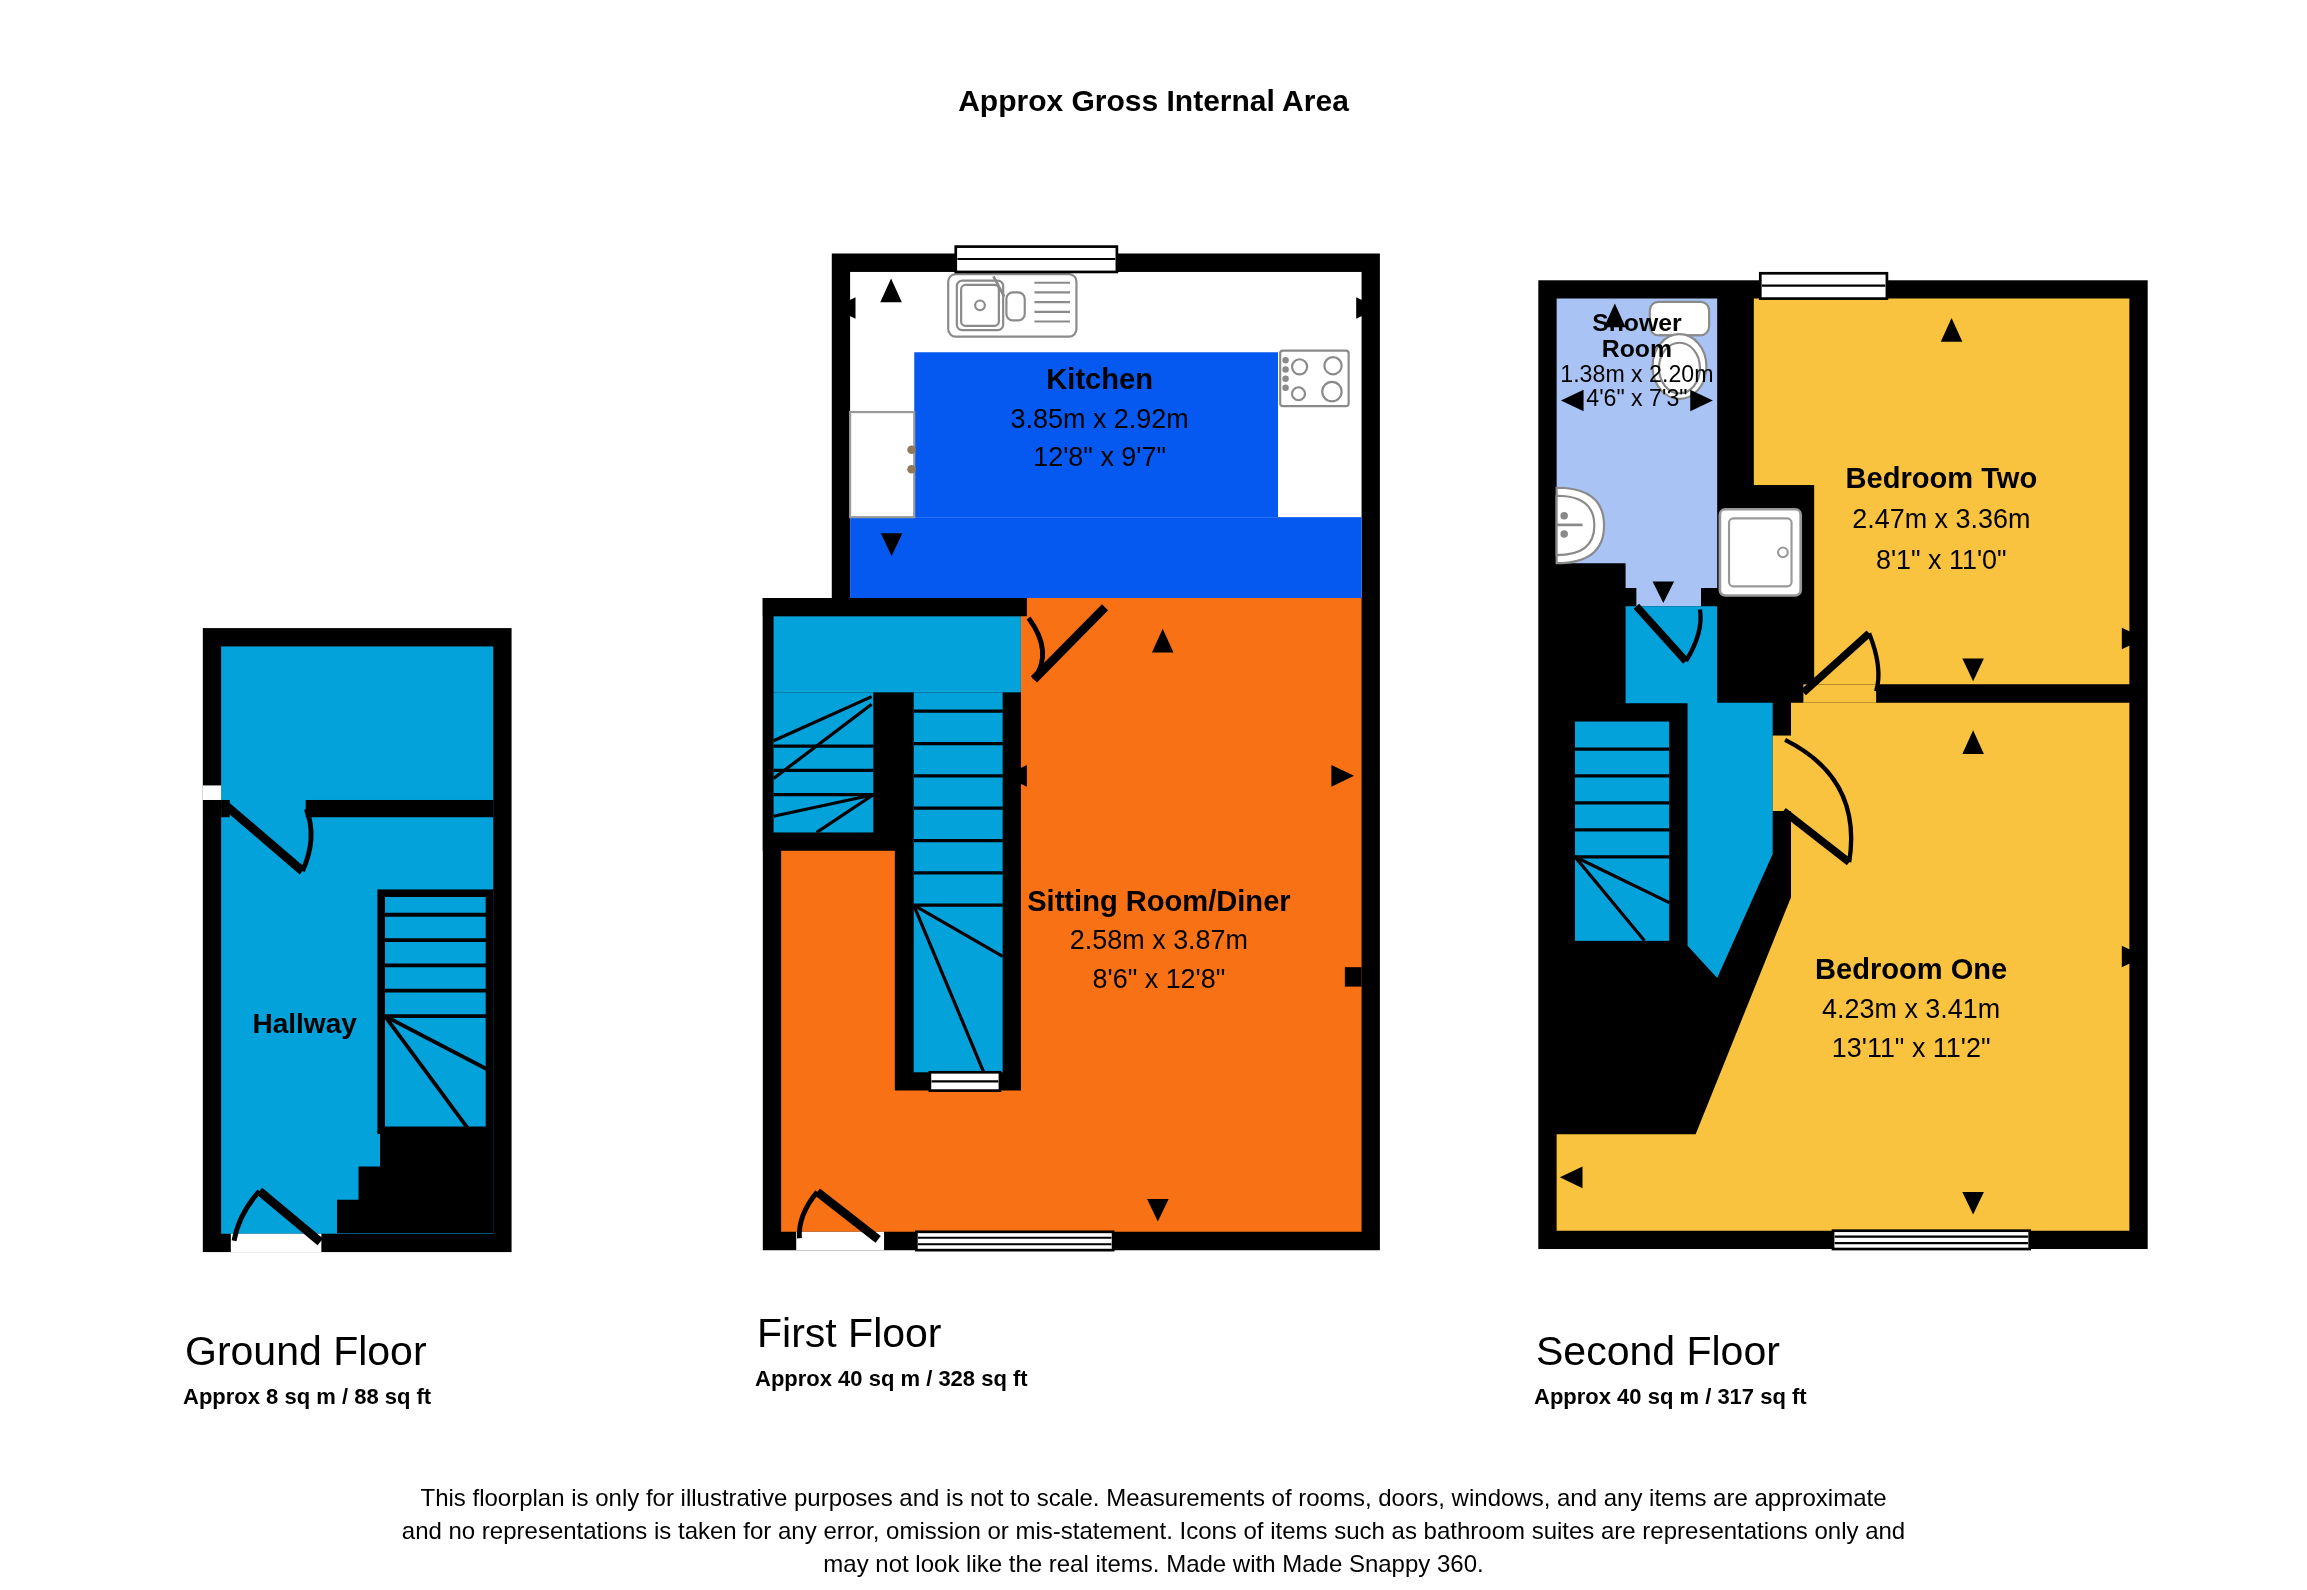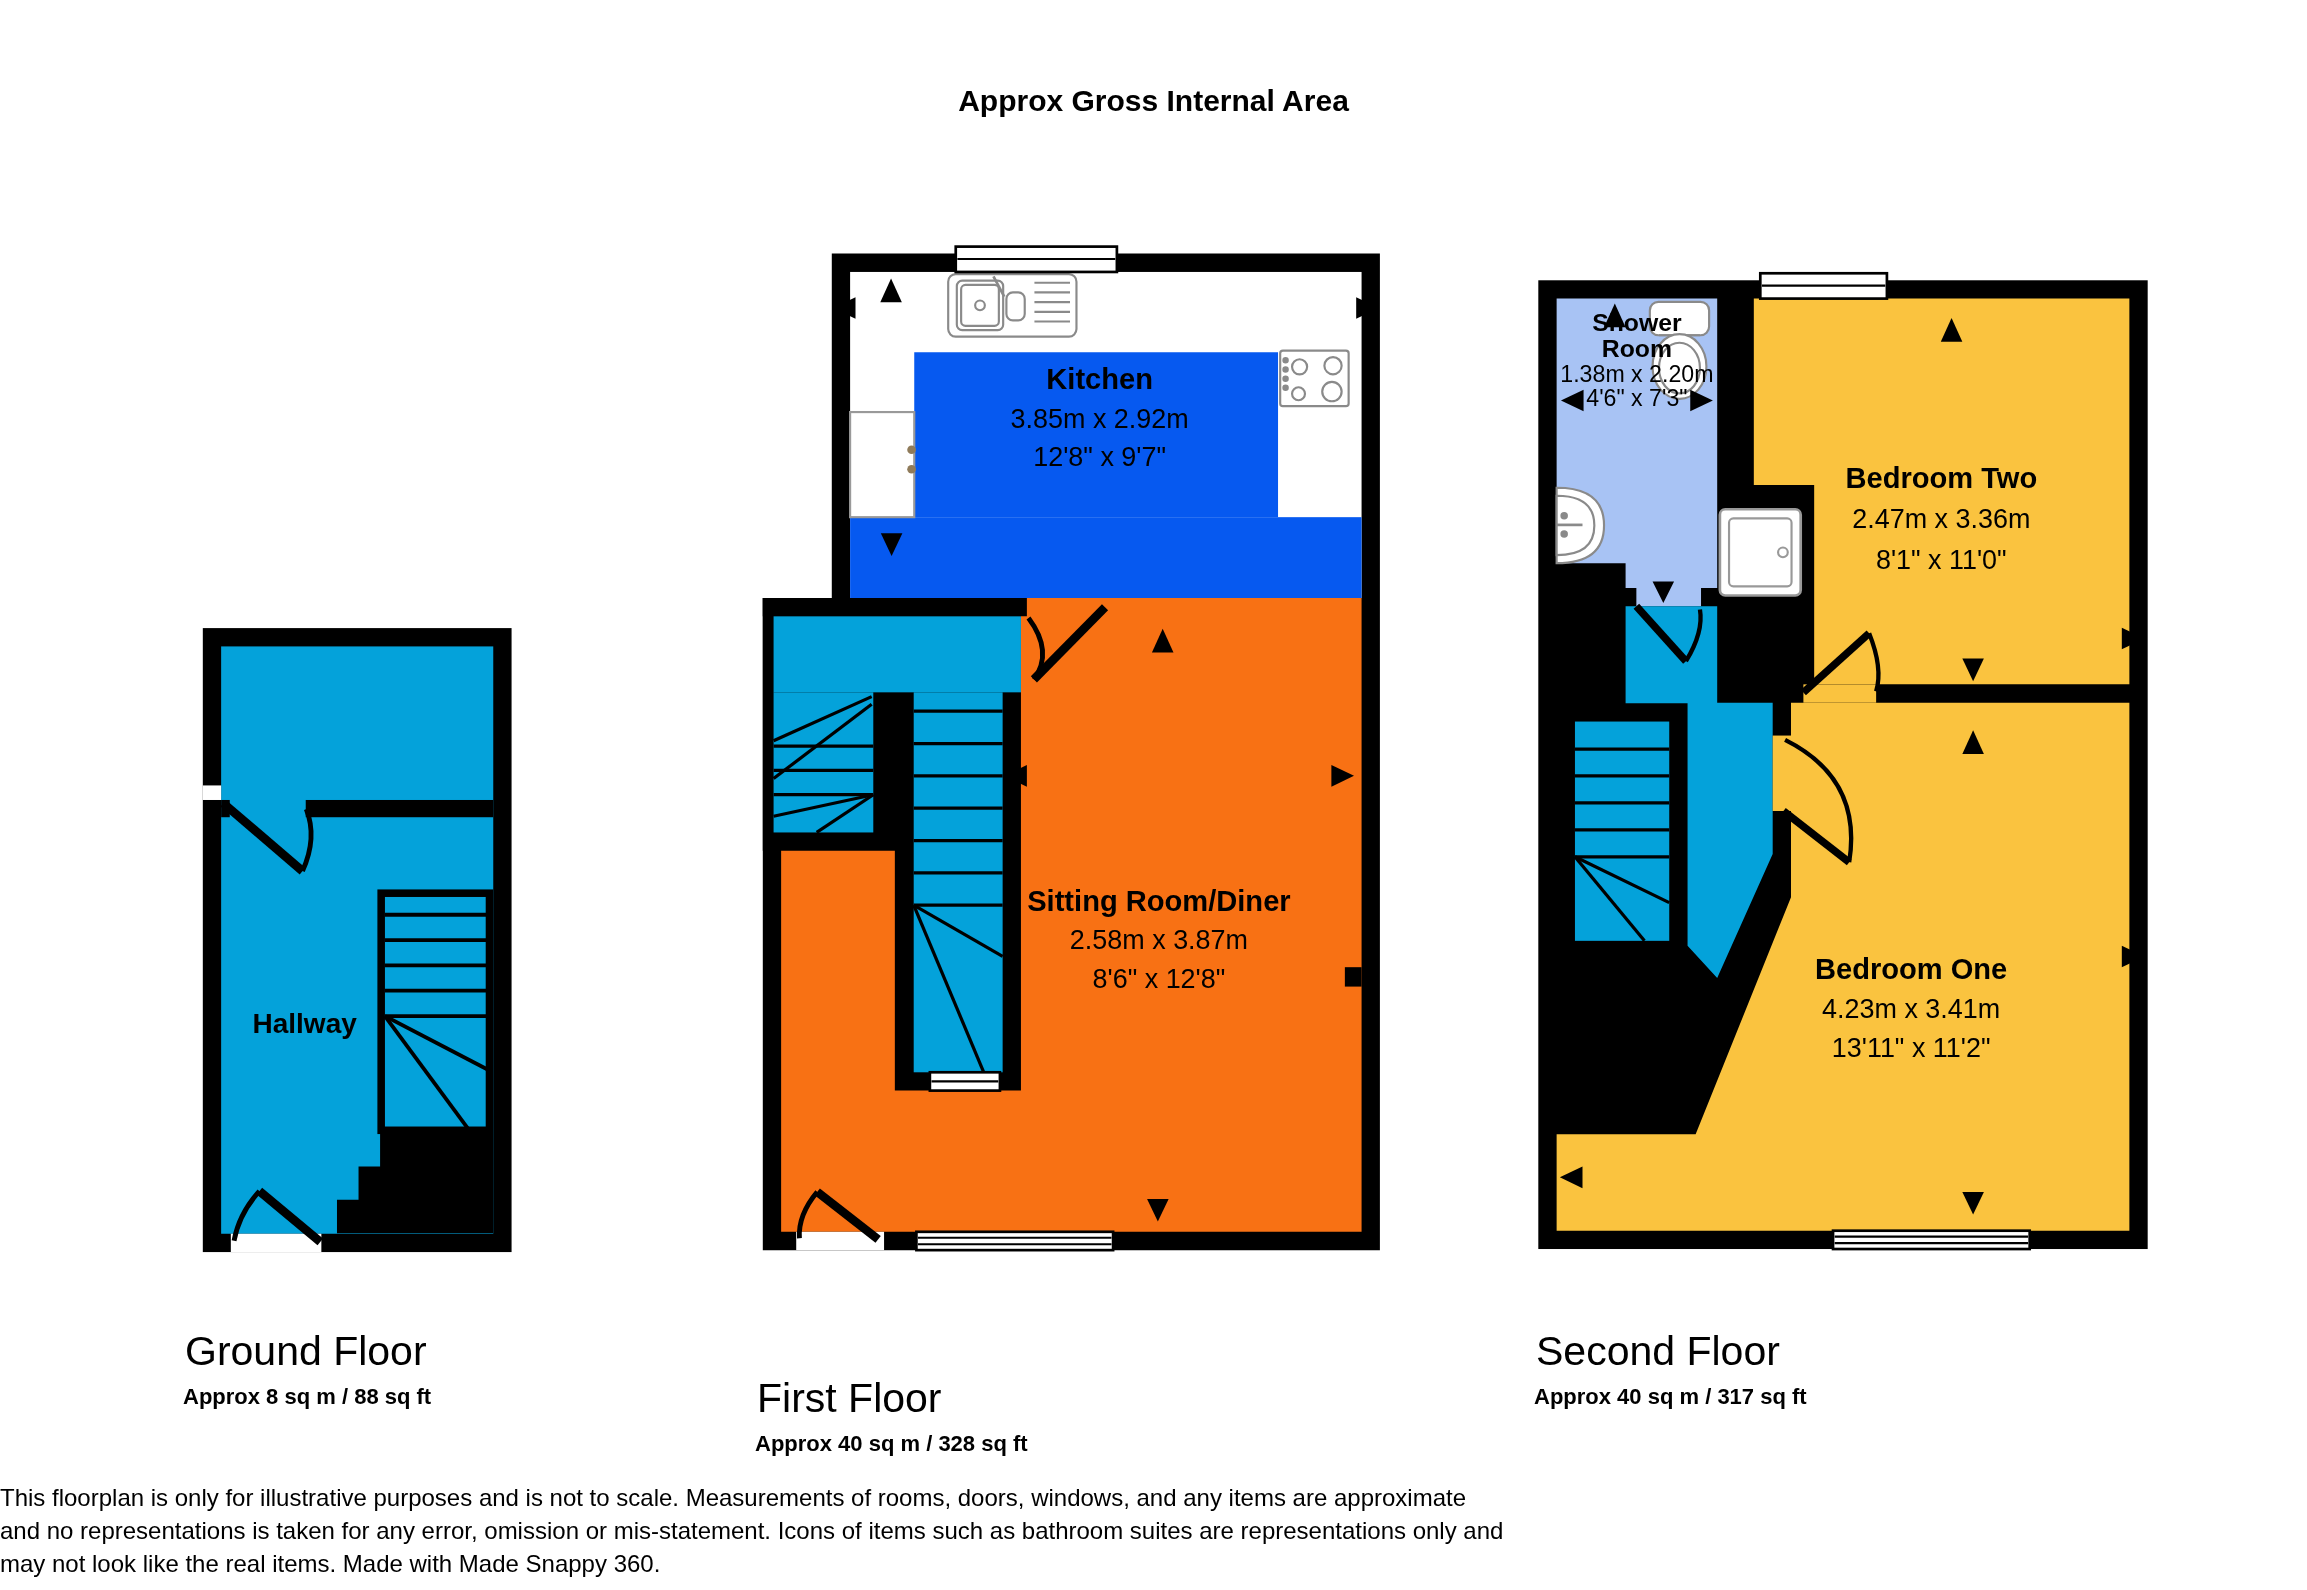--- a/index.html
+++ b/index.html
@@ -4,21 +4,21 @@
 <style>
   html,body{margin:0;padding:0;background:#ffffff;}
   #canvas{position:relative;width:2307px;height:1590px;background:#ffffff;overflow:hidden;
           font-family:"Liberation Sans",sans-serif;color:#000;}
   .header{position:absolute;left:0;right:0;top:84px;text-align:center;
           font-size:30px;font-weight:bold;line-height:34px;}
   .floorplan{position:absolute;}
   .caption{position:absolute;}
   .caption h2{margin:2px;font-size:41px;font-weight:400;line-height:44px;letter-spacing:0;}
   .caption p{margin:10.8px 0 0 0;font-size:22px;font-weight:bold;}
-  .disclaimer{position:absolute;left:0;right:0;top:1481px;text-align:left;
+  .disclaimer{position:absolute;left:0;right:0;top:1481px;text-align:center;
               font-size:24px;line-height:33px;font-weight:400;}
   svg text{font-family:"Liberation Sans",sans-serif;fill:#000;}
   .room-name{font-weight:bold;font-size:54px;}
   .room-dims{font-weight:400;font-size:50px;}
   .room-name-sm{font-weight:bold;font-size:46px;}
   .room-dims-sm{font-weight:400;font-size:43px;}
   .hall-name{font-weight:bold;font-size:52px;}
   .fixture{stroke:#8a8a8a;fill:#ffffff;}
   .tread{stroke:#000;fill:none;}
   .arc{stroke:#000;fill:none;}
@@ -259,21 +259,21 @@
     <text x="756" y="570" text-anchor="middle" class="room-dims">8'1" x 11'0"</text>
     <text x="700" y="1332" text-anchor="middle" class="room-name">Bedroom One</text>
     <text x="700" y="1404" text-anchor="middle" class="room-dims">4.23m x 3.41m</text>
     <text x="700" y="1476" text-anchor="middle" class="room-dims">13'11" x 11'2"</text>
   </svg>
 
   <div class="caption" style="left:183px;top:1327px">
     <h2>Ground Floor</h2>
     <p>Approx 8 sq m / 88 sq ft</p>
   </div>
-  <div class="caption" style="left:755px;top:1374px">
+  <div class="caption" style="left:755px;top:1309px">
     <h2>First Floor</h2>
     <p>Approx 40 sq m / 328 sq ft</p>
   </div>
   <div class="caption" style="left:1534px;top:1327px">
     <h2>Second Floor</h2>
     <p>Approx 40 sq m / 317 sq ft</p>
   </div>
 
   <div class="disclaimer">
     <div>This floorplan is only for illustrative purposes and is not to scale. Measurements of rooms, doors, windows, and any items are approximate</div>

